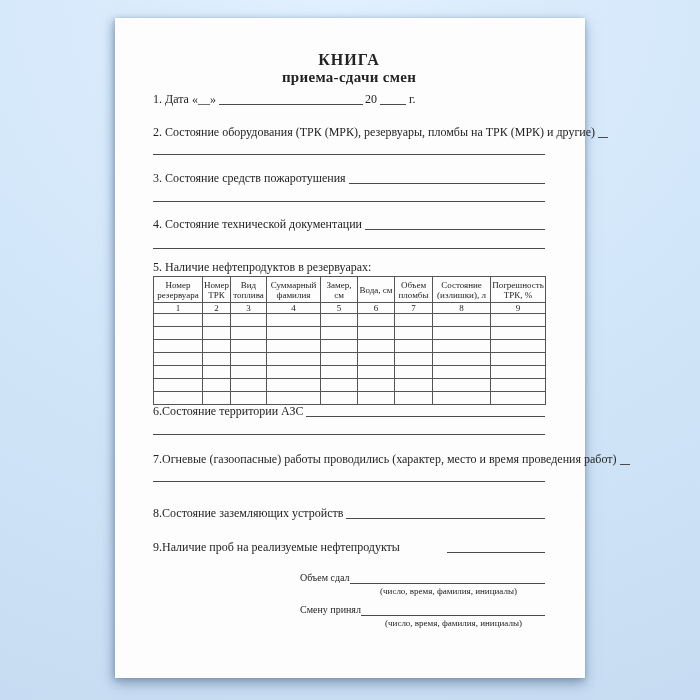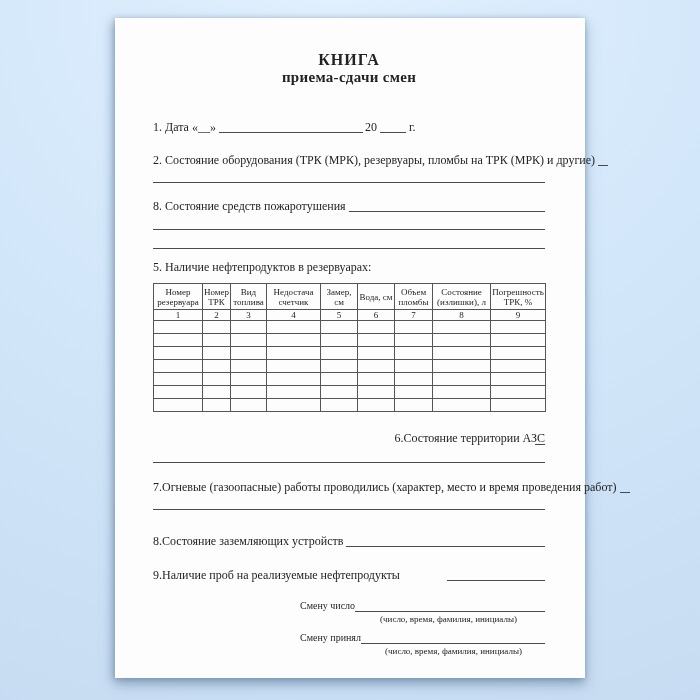--- a/index.html
+++ b/index.html
@@ -20,33 +20,33 @@
   }
   .content{padding:0 40px 0 38px;}
   .doc-title{ text-align:center;font-weight:bold;}
   .doc-title .t1{padding-top:33px;font-size:16px;line-height:18px;letter-spacing:1px;}
   .doc-title .t2{font-size:15px;line-height:17px;letter-spacing:.3px;}
   .field{display:flex;align-items:flex-end;font-size:12px;line-height:12px;text-align:center;}
   .field .lbl{white-space:nowrap;flex:0 0 auto;}
   .fill{flex:1 1 auto;border-bottom:1px solid var(--line);margin-left:3px;min-width:10px;}
   .fill.fixed144{flex:0 0 144px;}
   .fill.fixed26{flex:0 0 26px;}
-  .yr{margin-left:2px;white-space:nowrap;margin-top:28px;}
+  .yr{margin-left:2px;white-space:nowrap;}
   .suffix{margin-left:3px;white-space:nowrap;}
   .cont-line{border-bottom:1px solid var(--line);height:0;}
   
   .f1{margin-top:7px;}  .f2{margin-top:21px;}
   .l2{margin-top:16px;} .f3{margin-top:17px;}
   .l3{margin-top:17px;} .f4{margin-top:16px;}
   .l4{margin-top:18px;} .f5{margin-top:12px;}
-  .f6{margin-top:20px;flex-direction:column;} .l6{margin-top:17px;}
+  .f6{} .l6{margin-top:17px;}
   .f7{margin-top:18px;} .l7{margin-top:16px;}
   .f8{margin-top:25px;} .f9{margin-top:22px;gap:44px;}
   
-  table.res{border-collapse:collapse;table-layout:fixed;width:392px;margin-top:10px;}
+  table.res{border-collapse:collapse;table-layout:fixed;width:392px;margin-top:3px;}
   table.res th, table.res td{border:1px solid var(--tableborder);padding:0;}
   table.res thead th{font-weight:normal;font-size:9px;line-height:10px;text-align:center;vertical-align:middle;height:23px;padding:1px 1px;}
   table.res tr.numrow td{font-size:9px;line-height:10px;height:10px;text-align:center;}
   table.res tr.emptyrow td{height:12px;}
   
   .sig{margin-left:147px;font-size:10px;}
   .sig1{margin-top:19px;} .sig2{margin-top:7px;}
   .sig-row{display:flex;align-items:flex-end;line-height:12px;}
   .sig-line{flex:1 1 auto;border-bottom:1px solid var(--line);}
   .sig-cap-row{display:flex;align-items:center;}
@@ -73,25 +73,29 @@
       <span class="suffix">г.</span>
     </div>
 
     <div class="field f2">
       <span class="lbl">2. Состояние оборудования (ТРК (МРК), резервуары, пломбы на ТРК (МРК) и другие)</span>
       <span class="fill"></span>
     </div>
     <div class="cont-line l2"></div>
 
     <div class="field f3">
-      <span class="lbl">8. Состояние средств пожаротушения</span>
+      <span class="lbl">3. Состояние средств пожаротушения</span>
       <span class="fill"></span>
     </div>
     <div class="cont-line l3"></div>
 
+    <div class="field f4">
+      <span class="lbl">4. Состояние технической документации</span>
+      <span class="fill"></span>
+    </div>
     <div class="cont-line l4"></div>
 
     <div class="field f5">
       <span class="lbl">5. Наличие нефтепродуктов в резервуарах:</span>
     </div>
 
     <table class="res">
       <colgroup>
           <col style="width: 49px;">
           <col style="width: 28px;">
@@ -101,21 +105,21 @@
           <col style="width: 37px;">
           <col style="width: 38px;">
           <col style="width: 58px;">
           <col style="width: 55px;">
         </colgroup>
       <thead>
           <tr>
             <th>Номер резервуара</th>
             <th>Номер ТРК</th>
             <th>Вид топлива</th>
-            <th>Недостача счетчик</th>
+            <th>Суммарный фамилия</th>
             <th>Замер, см</th>
             <th>Вода, см</th>
             <th>Объем пломбы</th>
             <th>Состояние (излишки), л</th>
             <th>Погрешность ТРК, %</th>
           </tr>
         </thead>
       <tbody>
           <tr class="numrow">
             <td>1</td>
@@ -225,21 +229,21 @@
       <span class="fill"></span>
     </div>
 
     <div class="field f9">
       <span class="lbl">9.Наличие проб на реализуемые нефтепродукты</span>
       <span class="fill"></span>
     </div>
 
     <div class="sig sig1">
       <div class="sig-row">
-        <span class="lbl">Смену число</span>
+        <span class="lbl">Объем сдал</span>
         <span class="sig-line"></span>
       </div>
       <div class="sig-cap-row">
         <span class="sig-spacer"></span>
         <span class="sig-caption">(число, время, фамилия, инициалы)</span>
       </div>
     </div>
 
     <div class="sig sig2">
       <div class="sig-row">

